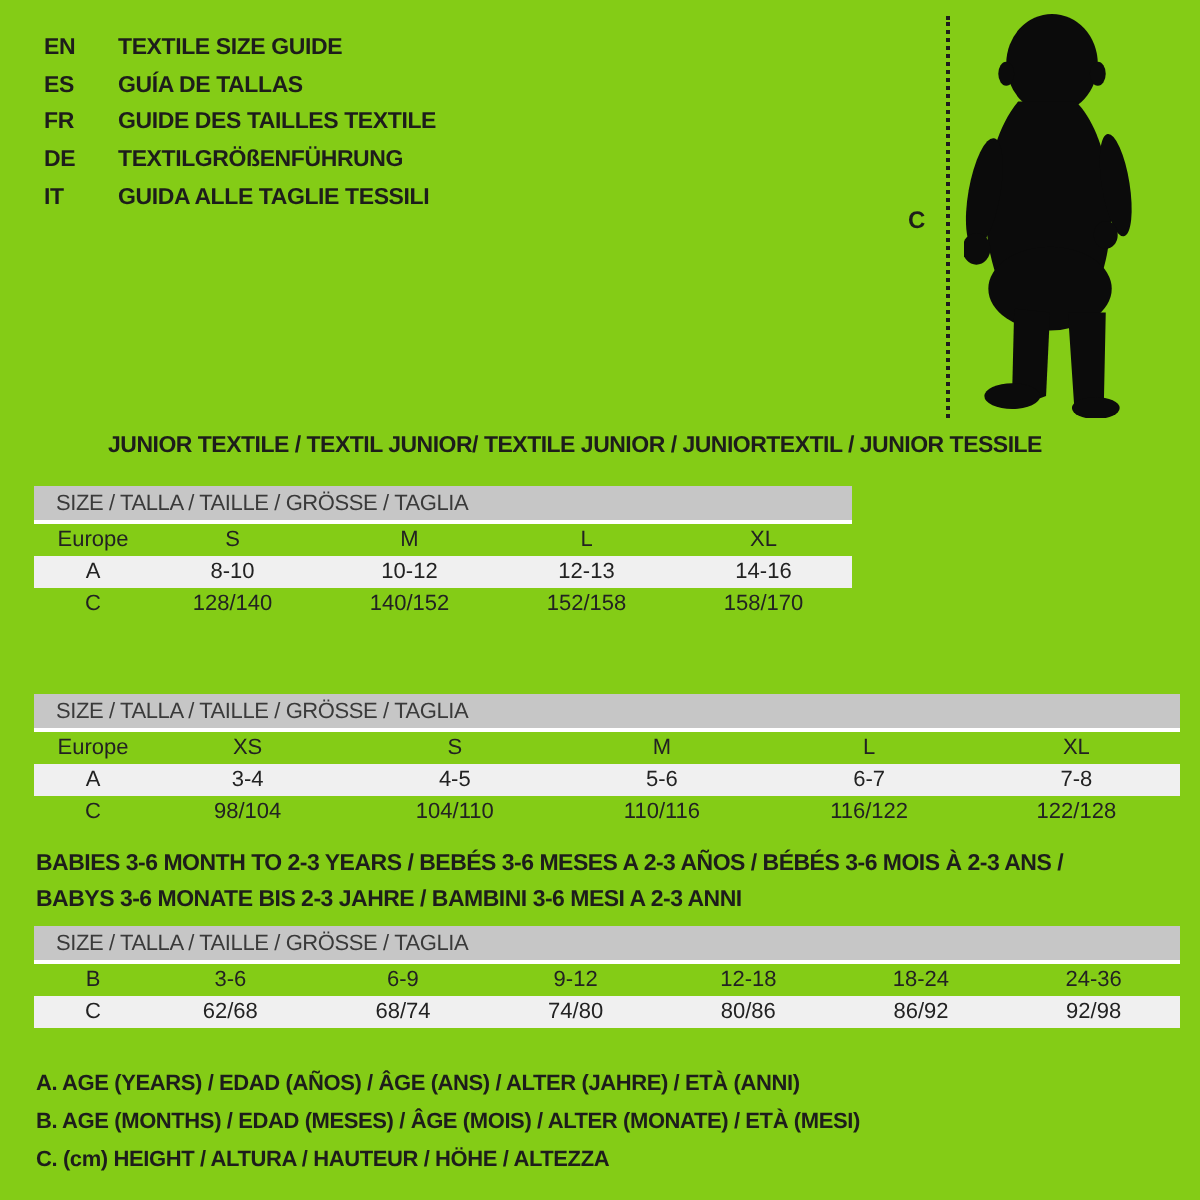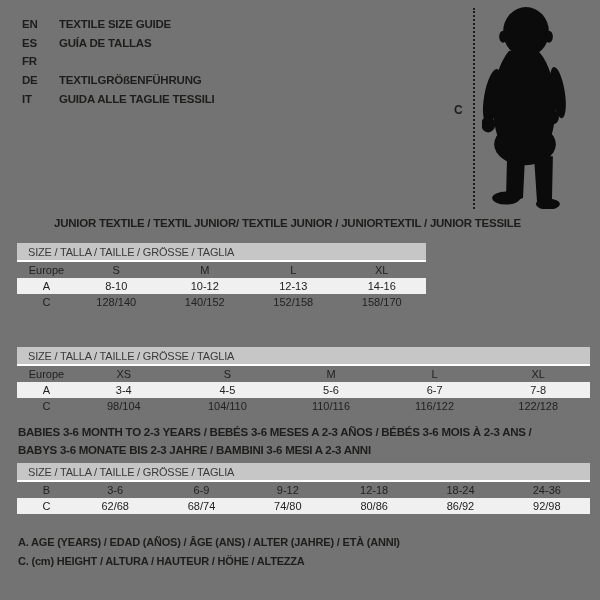--- a/index.html
+++ b/index.html
@@ -1,20 +1,20 @@
 <!DOCTYPE html>
 <html><head>
 <meta charset="utf-8">
 <style>
   html,body{margin:0;padding:0;}
   body{
     width:600px;height:600px;background:#ffffff;
     font-family:"Liberation Sans", sans-serif;color:#1d1d1b;
   }
-  .page{position:relative;width:600px;height:600px;background:#737373;overflow:hidden;}
+  .page{position:relative;width:600px;height:600px;background:#84cc16;overflow:hidden;}
 
   
   .lang-list{position:absolute;left:22px;top:15px;}
   .lang-row{display:flex;height:18.6px;align-items:center;}
   .lang-code{width:37px;font-weight:700;font-size:11.5px;letter-spacing:-0.2px;}
   .lang-label{font-weight:700;font-size:11.5px;letter-spacing:-0.2px;white-space:nowrap;}
 
   
   .measure-line{position:absolute;left:473px;top:8px;height:201px;width:0;border-left:2px dotted #1d1d1b;}
   .c-label{position:absolute;left:454px;top:103px;font-weight:700;font-size:12px;}
@@ -54,20 +54,21 @@
     <div class="lang-row">
       <span class="lang-code">EN</span>
       <span class="lang-label">TEXTILE SIZE GUIDE</span>
     </div>
     <div class="lang-row">
       <span class="lang-code">ES</span>
       <span class="lang-label">GUÍA DE TALLAS</span>
     </div>
     <div class="lang-row">
       <span class="lang-code">FR</span>
+      <span class="lang-label">GUIDE DES TAILLES TEXTILE</span>
     </div>
     <div class="lang-row">
       <span class="lang-code">DE</span>
       <span class="lang-label">TEXTILGRÖßENFÜHRUNG</span>
     </div>
     <div class="lang-row">
       <span class="lang-code">IT</span>
       <span class="lang-label">GUIDA ALLE TAGLIE TESSILI</span>
     </div>
   </div>
@@ -206,16 +207,17 @@
       <td>74/80</td>
       <td>80/86</td>
       <td>86/92</td>
       <td>92/98</td>
     </tr>
   </tbody>
     </table>
 
   <div class="footnotes">
     <div>A. AGE (YEARS) / EDAD (AÑOS) / ÂGE (ANS) / ALTER (JAHRE) / ETÀ (ANNI)</div>
+    <div>B. AGE (MONTHS) / EDAD (MESES) / ÂGE (MOIS) / ALTER (MONATE) / ETÀ (MESI)</div>
     <div>C. (cm) HEIGHT / ALTURA / HAUTEUR / HÖHE / ALTEZZA</div>
   </div>
 
 </div>
 
 </body></html>

